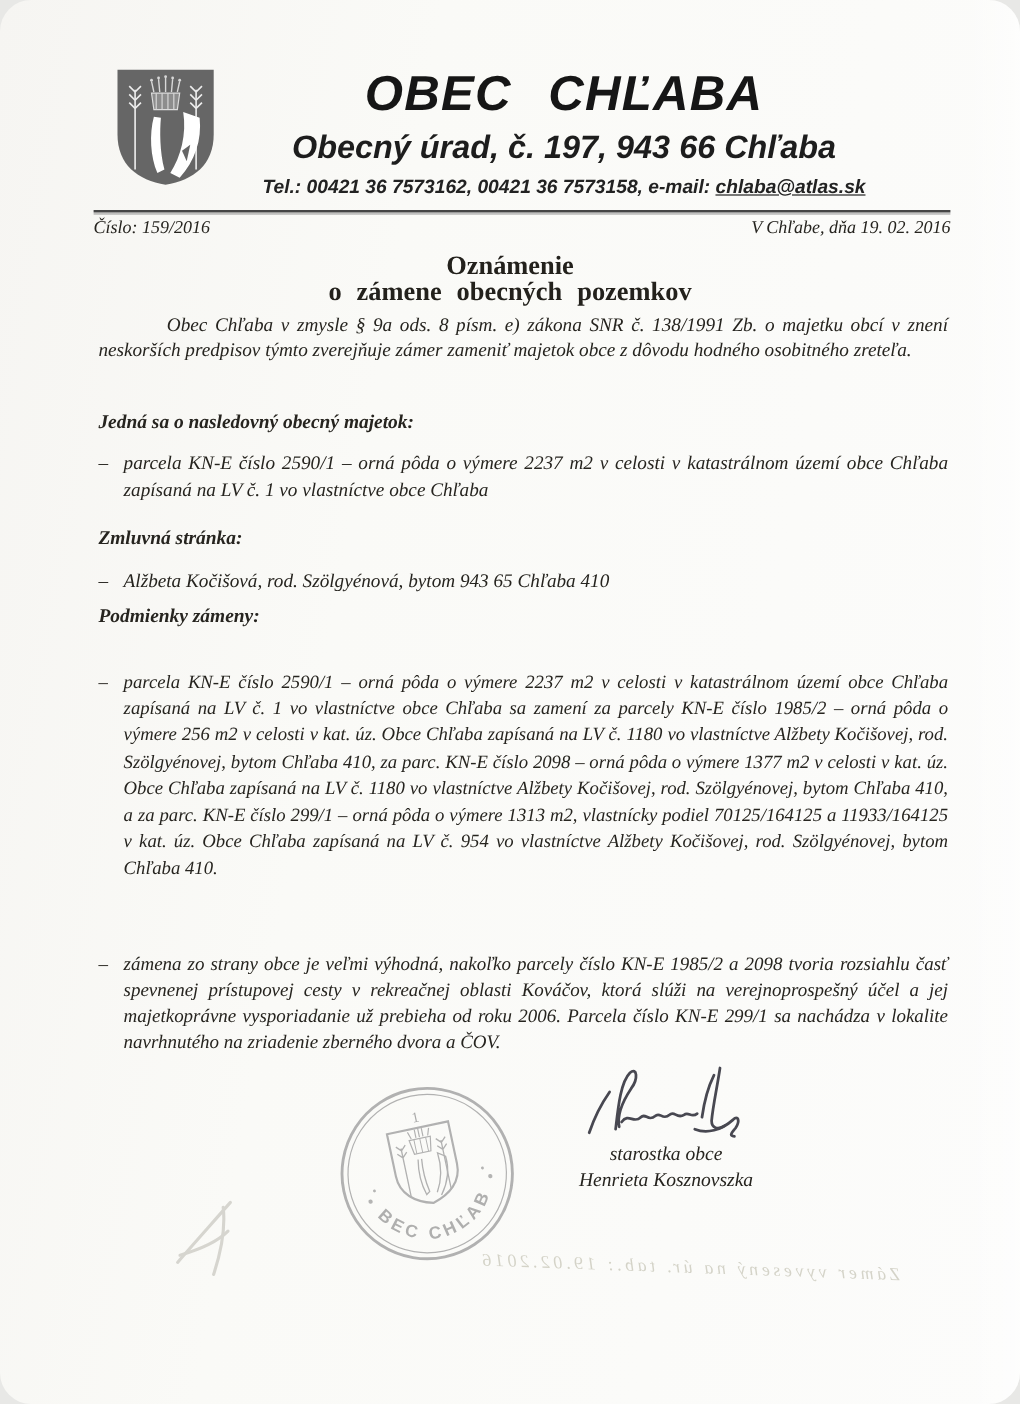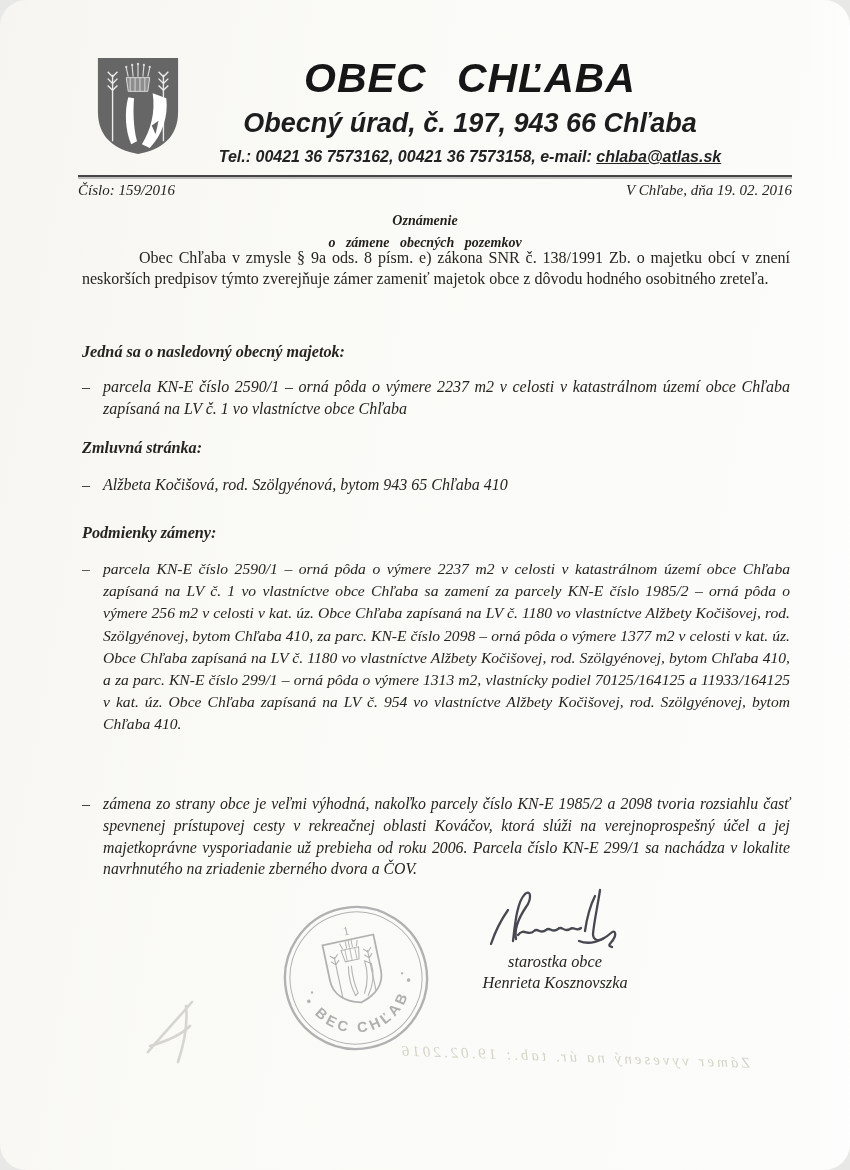--- a/index.html
+++ b/index.html
@@ -27,33 +27,33 @@
     font-family:"Liberation Sans",sans-serif;font-style:italic;font-weight:700;
     font-size:16px;color:#222;line-height:1.2;
   }
   .contact .email{text-decoration:underline;}
   .header-rule{position:absolute;left:78px;top:175px;width:714px;height:2px;
     background:#454545;box-shadow:0 2px 0 rgba(120,120,120,.45);}
   .meta-row{position:absolute;left:78px;top:182px;width:714px;display:flex;
     justify-content:space-between;font-style:italic;font-size:15px;color:#26241f;}
   
   .doc-title{position:absolute;left:0;top:210px;width:850px;text-align:center;
-    font-style:italic;font-weight:700;font-size:14px;line-height:21.5px;color:#23211c;}
+    font-weight:700;font-size:22px;line-height:21.5px;color:#23211c;}
   .doc-title .t2{word-spacing:7px;}
   
-  .intro{position:absolute;left:82px;top:248px;width:708px;margin:0;
-    font-size:16px;line-height:20.5px;text-align:justify;text-indent:57px;}
+  .intro{position:absolute;left:82px;top:262px;width:708px;margin:0;
+    font-style:italic;font-size:16px;line-height:20.5px;text-align:justify;text-indent:57px;}
   .sec-h{position:absolute;left:82px;font-style:italic;font-weight:700;font-size:16.2px;margin:0;}
   .item{position:absolute;left:82px;width:708px;display:flex;align-items:flex-start;
     font-style:italic;font-size:16px;line-height:21.5px;}
   .item .dash{flex:0 0 21px;}
   .item .txt{flex:1;text-align:justify;margin:0;}
   .h1{top:343px;}  .i1{top:376px;}
   .h2{top:439px;}  .i2{top:474px;}
-  .h3{top:524px;}  .i3{top:558px;font-size:15.6px;line-height:22.2px;}
+  .h3{top:504px;}  .i3{top:558px;font-size:15.6px;line-height:22.2px;}
   .h4{top:760px;}  .i4{top:793px;font-size:15.8px;line-height:21.8px;}
   
   .stamp{position:absolute;left:281px;top:903px;width:150px;height:150px;opacity:.85;}
   .sig-scribble{position:absolute;left:483px;top:884px;width:145px;height:70px;}
   .sig-block{position:absolute;left:445px;top:951px;width:220px;text-align:center;
     font-style:italic;font-size:16.3px;line-height:21px;color:#26241f;}
   
   .bleedthrough{position:absolute;left:130px;top:1044px;width:620px;white-space:nowrap;
     transform:scaleX(-1) rotate(-2deg);transform-origin:center;
     font-style:italic;font-size:15px;letter-spacing:3px;color:rgba(150,146,122,.38);}

